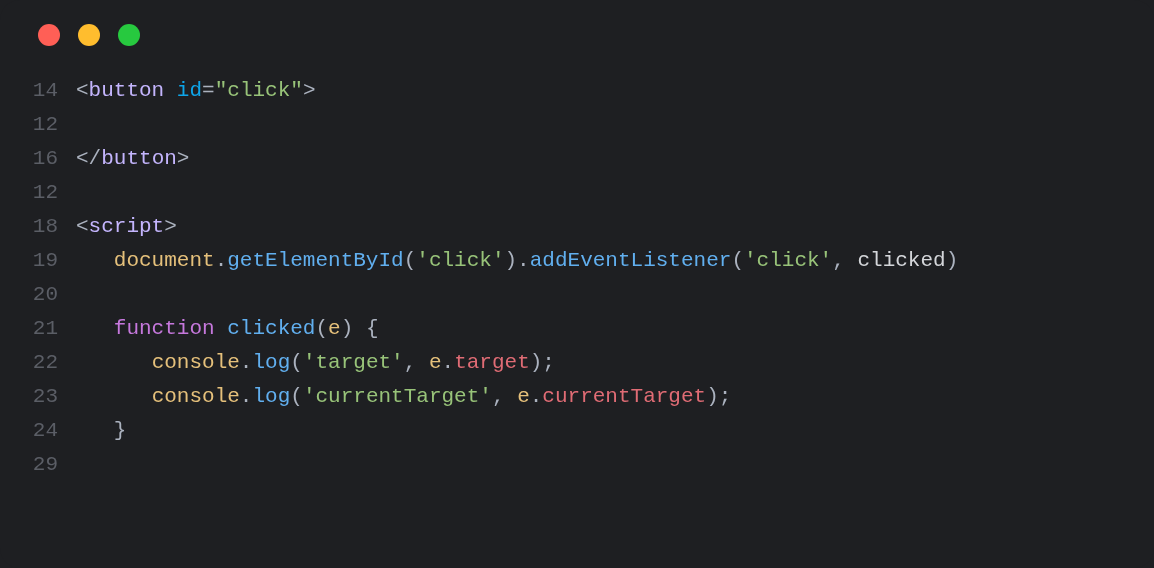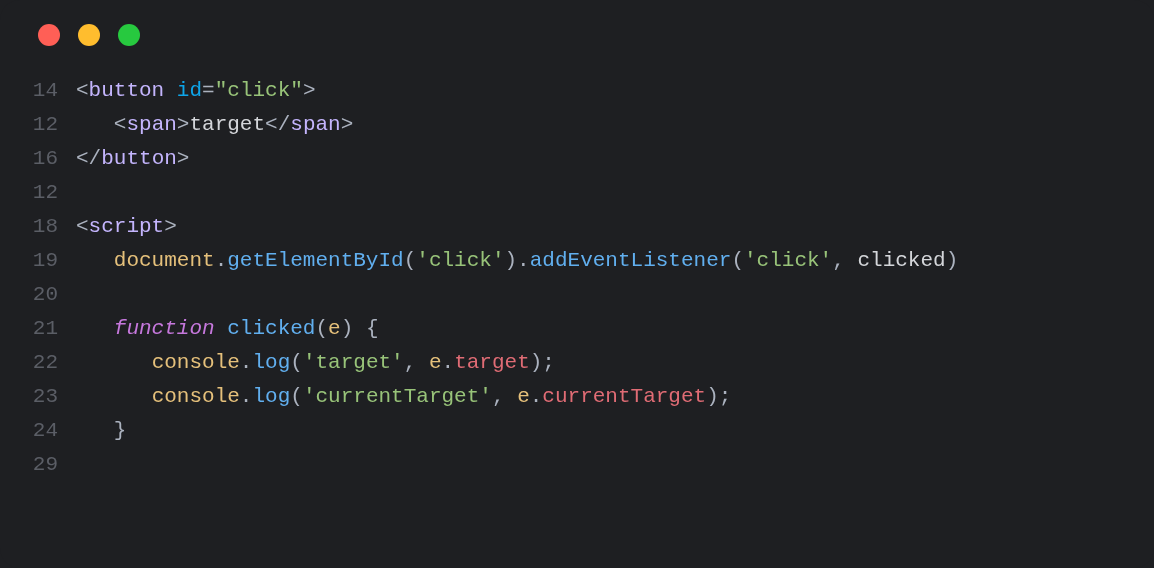--- a/index.html
+++ b/index.html
@@ -57,37 +57,37 @@
   }
 
   
   .punct   { color: #abb2bf; }       
   .tagname { color: #c4b5fd; }       
   .attr    { color: #0ea5e9; }       
   .str     { color: #98c379; }       
   .txt     { color: #d4d6da; }       
   .obj     { color: #e5c07b; }       
   .meth    { color: #61afef; }       
-  .kw      { color: #c678dd; font-style: italic; }       
+  .kw      { color: #c678dd; }       
   .fnname  { color: #61afef; }       
   .param   { color: #e5c07b; }       
   .prop    { color: #e06c75; }       
 </style>
 </head>
 <body>
 
 <div class="window">
   <div class="traffic-lights">
     <div class="light red"></div>
     <div class="light yellow"></div>
     <div class="light green"></div>
   </div>
   <div class="editor" id="editor">
       <div class="line"><span class="lineno">14</span><span class="code"><span class="punct">&lt;</span><span class="tagname">button</span><span class="txt"> </span><span class="attr">id</span><span class="punct">=</span><span class="str">"click"</span><span class="punct">&gt;</span></span></div>
-      <div class="line"><span class="lineno">12</span><span class="code"><span>   </span><span class="punct">&lt;</span><span class="tagname">span</span><span class="punct">&gt;</span><span class="txt">target</span><span class="punct">&lt;/</span><span class="tagname">span</span><span class="punct">&gt;</span></span></div>
+      <div class="line"><span class="lineno">12</span></div>
       <div class="line"><span class="lineno">16</span><span class="code"><span class="punct">&lt;/</span><span class="tagname">button</span><span class="punct">&gt;</span></span></div>
       <div class="line"><span class="lineno">12</span><span class="code"></span></div>
       <div class="line"><span class="lineno">18</span><span class="code"><span class="punct">&lt;</span><span class="tagname">script</span><span class="punct">&gt;</span></span></div>
       <div class="line"><span class="lineno">19</span><span class="code"><span>   </span><span class="obj">document</span><span class="punct">.</span><span class="meth">getElementById</span><span class="punct">(</span><span class="str">'click'</span><span class="punct">).</span><span class="meth">addEventListener</span><span class="punct">(</span><span class="str">'click'</span><span class="punct">, </span><span class="txt">clicked</span><span class="punct">)</span></span></div>
       <div class="line"><span class="lineno">20</span><span class="code"></span></div>
       <div class="line"><span class="lineno">21</span><span class="code"><span>   </span><span class="kw">function</span><span class="txt"> </span><span class="fnname">clicked</span><span class="punct">(</span><span class="param">e</span><span class="punct">) {</span></span></div>
       <div class="line"><span class="lineno">22</span><span class="code"><span>      </span><span class="obj">console</span><span class="punct">.</span><span class="meth">log</span><span class="punct">(</span><span class="str">'target'</span><span class="punct">, </span><span class="obj">e</span><span class="punct">.</span><span class="prop">target</span><span class="punct">);</span></span></div>
       <div class="line"><span class="lineno">23</span><span class="code"><span>      </span><span class="obj">console</span><span class="punct">.</span><span class="meth">log</span><span class="punct">(</span><span class="str">'currentTarget'</span><span class="punct">, </span><span class="obj">e</span><span class="punct">.</span><span class="prop">currentTarget</span><span class="punct">);</span></span></div>
       <div class="line"><span class="lineno">24</span><span class="code"><span>   </span><span class="punct">}</span></span></div>
       <div class="line"><span class="lineno">29</span></div>

